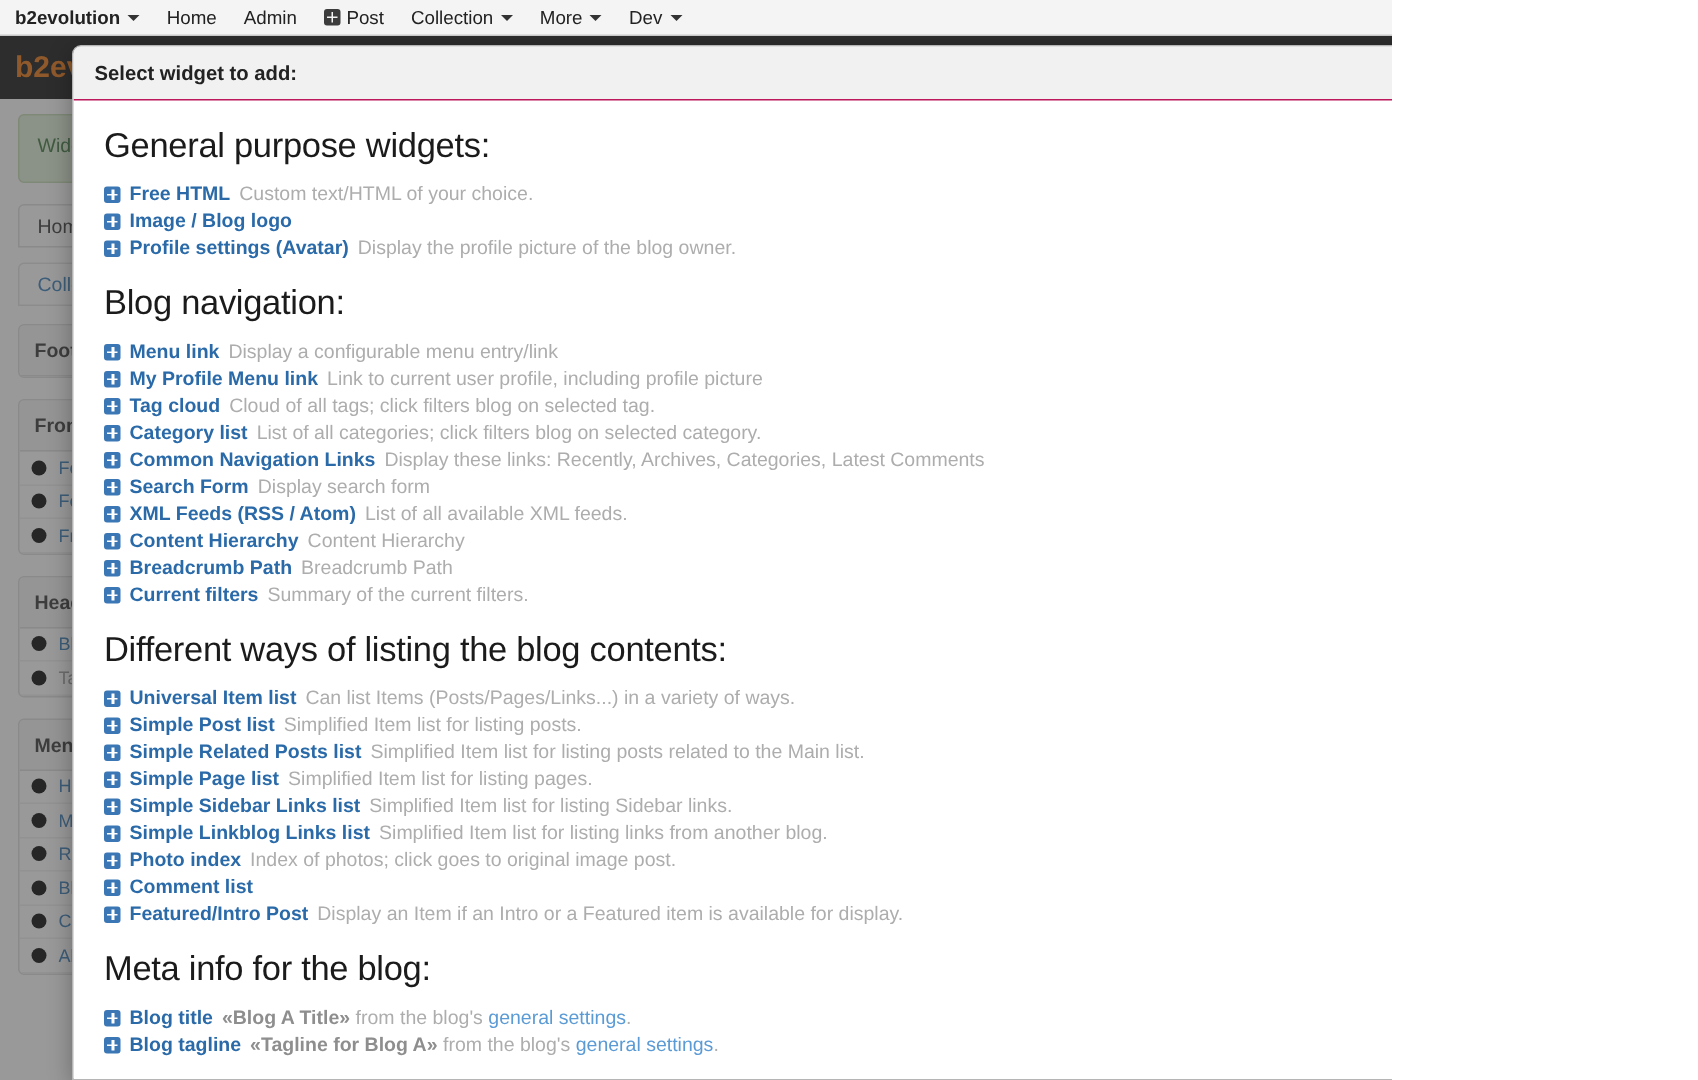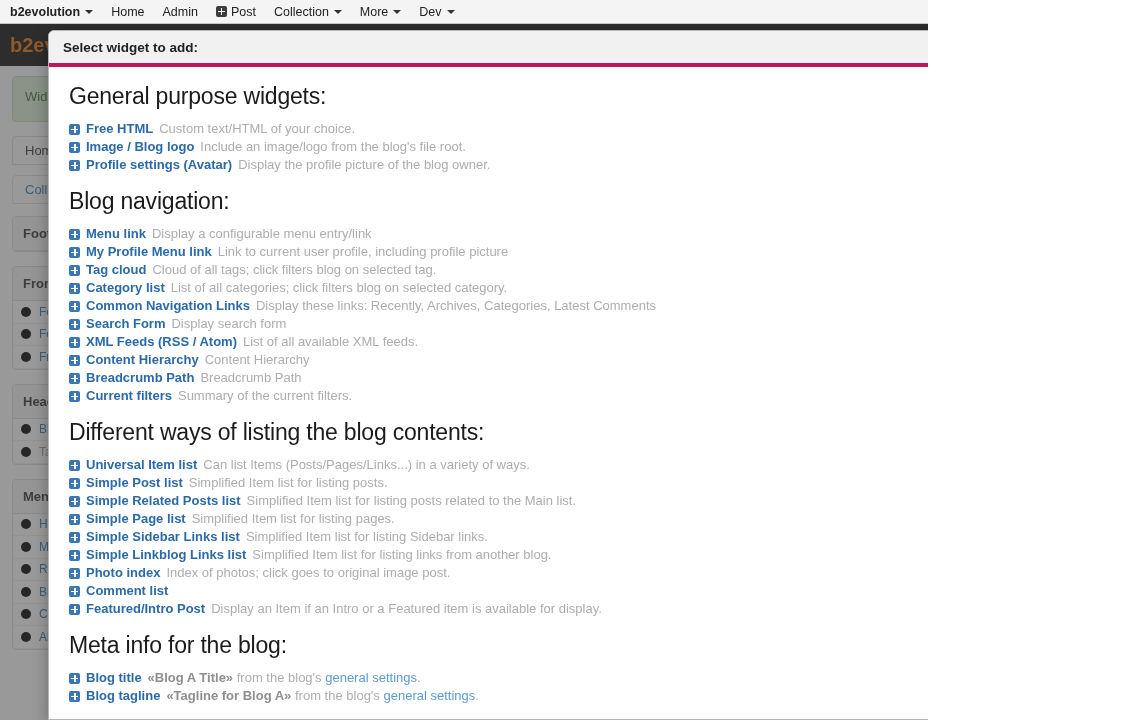--- a/index.html
+++ b/index.html
@@ -109,21 +109,21 @@
   
   .modal {
     position: absolute; left: 48px; top: 30px;
     width: 1028px; height: 690px;
     background: #fff; border: 1px solid #b5b5b5; border-radius: 6px 6px 0 0;
     box-shadow: 0 4px 16px rgba(0,0,0,.3);
     z-index: 50; overflow: hidden;
   }
   .modal-head {
     position: relative; height: 36px; background: #f1f1f1;
-    border-bottom: 4px solid #be185d;
+    border-bottom: 1px solid #be185d;
     display: flex; align-items: center; padding: 0 14px;
   }
   .modal-title { font-size: 13.5px; font-weight: bold; color: #222; }
   .modal-close {
     position: absolute; right: 14px; top: 50%; transform: translateY(-50%);
     color: #2f7fc4; font-size: 15px; line-height: 1; font-weight: bold;
     cursor: pointer;
   }
   .modal-body {
     position: absolute; top: 36px; left: 0; right: 0; bottom: 0;
@@ -484,21 +484,20 @@
           <div class="sec-title">General purpose widgets:</div>
           <div class="wlist">
             <div class="wli">
               <span class="plusbox"></span>
               <span class="wlink">Free HTML</span>
               <span class="wdesc"><span>Custom text/HTML of your choice.</span></span>
             </div>
             <div class="wli">
               <span class="plusbox"></span>
               <span class="wlink">Image / Blog logo</span>
-              <span class="wdesc"><span>Include an image/logo from the blog's file root.</span></span>
             </div>
             <div class="wli">
               <span class="plusbox"></span>
               <span class="wlink">Profile settings (Avatar)</span>
               <span class="wdesc"><span>Display the profile picture of the blog owner.</span></span>
             </div>
           </div>
           <div class="sec-title">Blog navigation:</div>
           <div class="wlist">
             <div class="wli">

